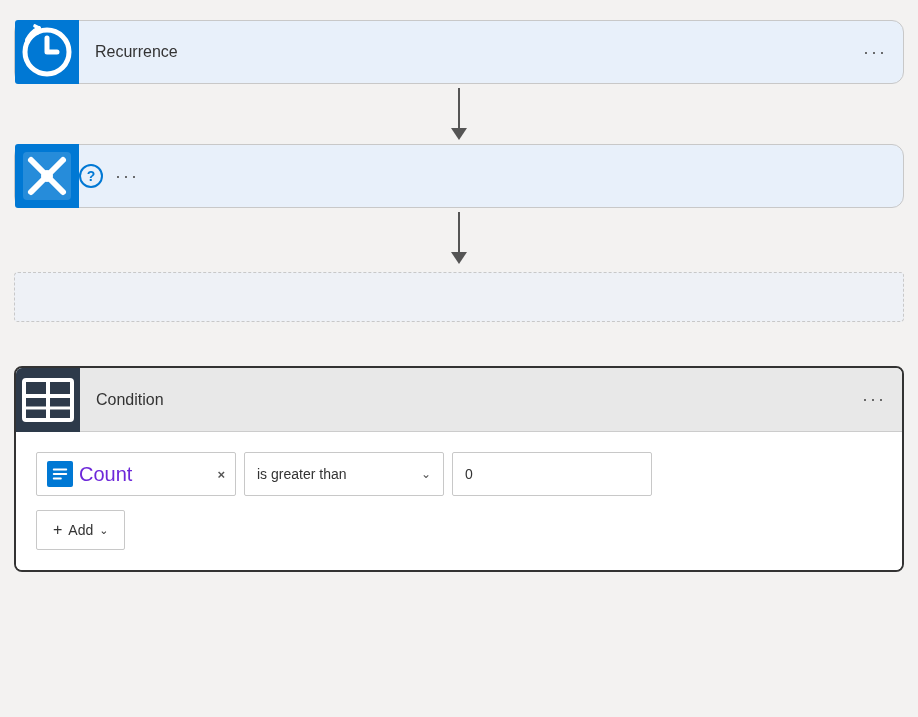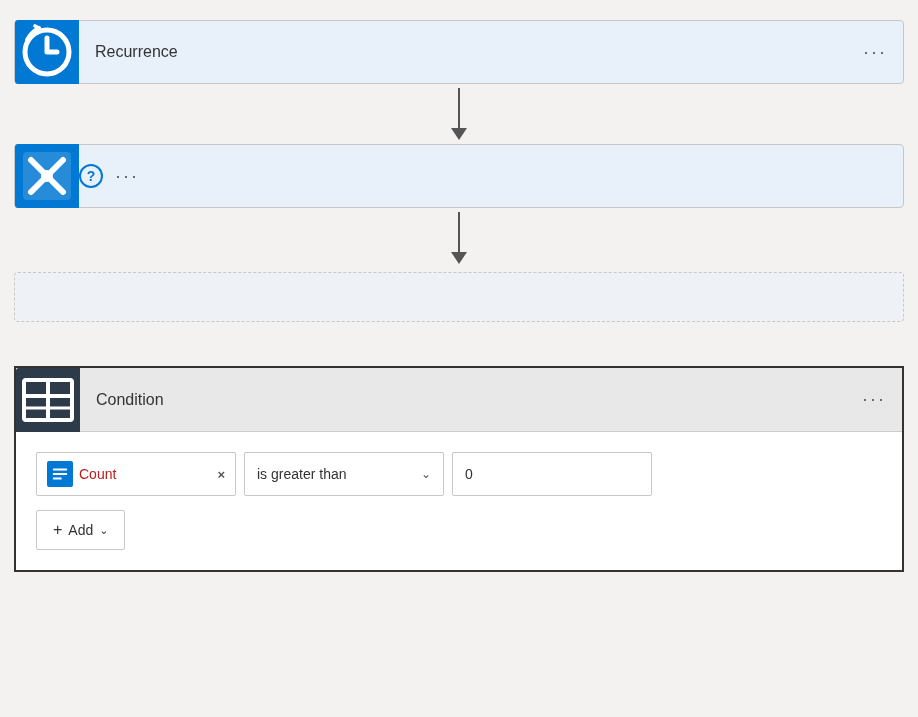--- a/index.html
+++ b/index.html
@@ -18,21 +18,21 @@
       display: flex;
       flex-direction: column;
       align-items: center;
       gap: 0;
     }
 
     
     .step-block {
       width: 890px;
       border: 1.5px solid #c8c8c8;
-      border-radius: 4px;
+      border-radius: 12px;
       display: flex;
       align-items: center;
       background: #e8f0fa;
       height: 64px;
       position: relative;
     }
 
     .step-icon {
       width: 64px;
       height: 64px;
@@ -109,21 +109,21 @@
       height: 0;
       border-left: 8px solid transparent;
       border-right: 8px solid transparent;
       border-top: 12px solid #555;
     }
 
     
     .condition-block {
       width: 890px;
       border: 2px solid #333;
-      border-radius: 0;
+      border-radius: 8px;
       background: #fff;
       overflow: hidden;
       margin-top: 20px;
     }
 
     .condition-header {
       background: #e8e8e8;
       display: flex;
       align-items: center;
       height: 64px;
@@ -159,22 +159,22 @@
       height: 26px;
       background: #0078d4;
       border-radius: 2px;
       display: flex;
       align-items: center;
       justify-content: center;
       flex-shrink: 0;
     }
 
     .chip-text {
-      font-size: 14px;
-      color: #b91c1c;
+      font-size: 20px;
+      color: #6d28d9;
       flex: 1;
     }
 
     .chip-close {
       color: #555;
       font-size: 13px;
       cursor: pointer;
       font-weight: bold;
     }
 

